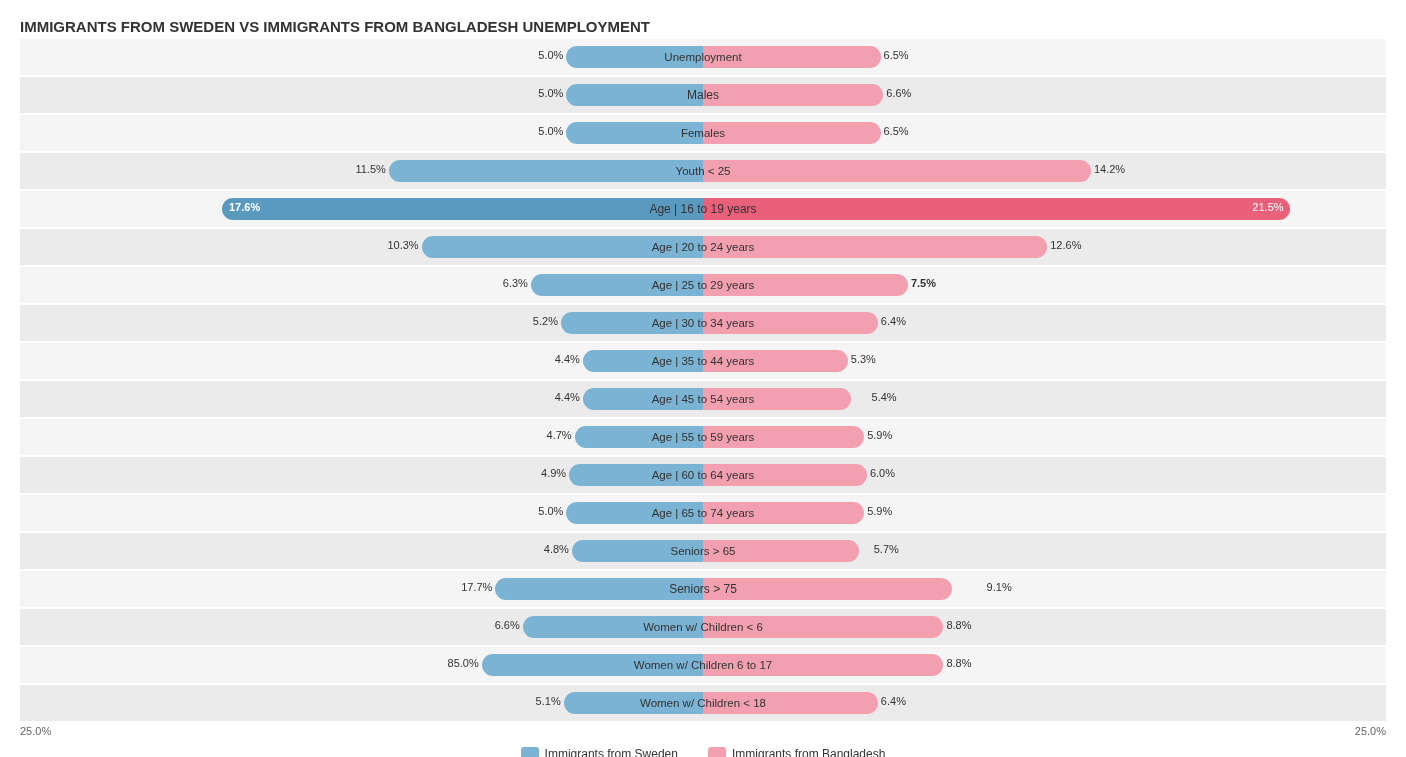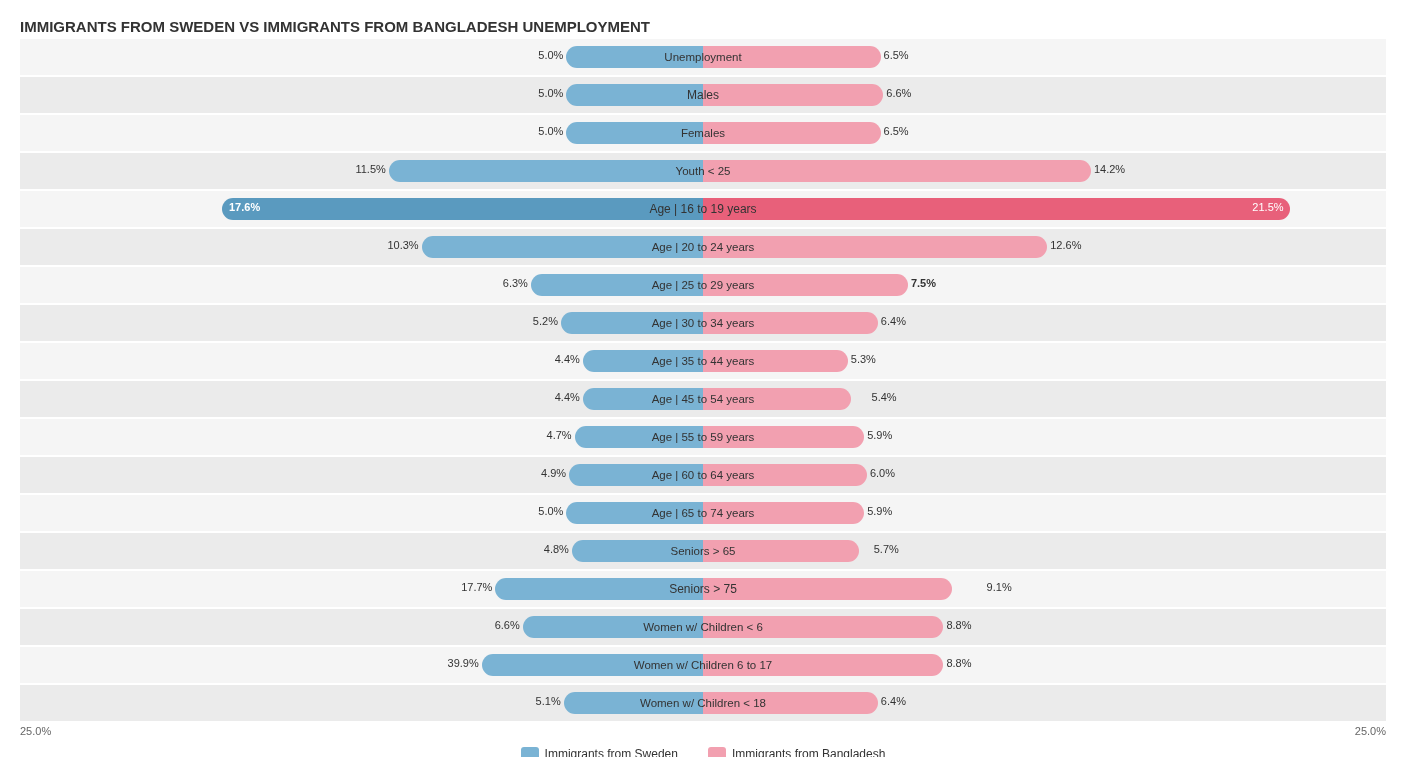--- a/index.html
+++ b/index.html
@@ -227,21 +227,21 @@
         <div class="bar-left" style="width: 13.2%; background: rgb(122, 179, 212);"></div>
         <div class="bar-right" style="width: 17.6%; background: rgb(242, 160, 176);"></div>
         <div class="bar-label" style="font-size: 11.5px;">Women w/ Children &lt; 6</div>
         <div class="val-left" style="right: 63.2%; margin-right: 3px;">6.6%</div>
         <div class="val-right" style="left: 67.6%; margin-left: 3px;">8.8%</div>
       </div>
       <div class="bar-row">
         <div class="bar-left" style="width: 16.2%; background: rgb(122, 179, 212);"></div>
         <div class="bar-right" style="width: 17.6%; background: rgb(242, 160, 176);"></div>
         <div class="bar-label" style="font-size: 11.5px;">Women w/ Children 6 to 17</div>
-        <div class="val-left" style="right: 66.2%; margin-right: 3px;">39.9%</div>
+        <div class="val-left" style="right: 66.2%; margin-right: 3px;">85.0%</div>
         <div class="val-right" style="left: 67.6%; margin-left: 3px;">8.8%</div>
       </div>
       <div class="bar-row">
         <div class="bar-left" style="width: 10.2%; background: rgb(122, 179, 212);"></div>
         <div class="bar-right" style="width: 12.8%; background: rgb(242, 160, 176);"></div>
         <div class="bar-label" style="font-size: 11.5px;">Women w/ Children &lt; 18</div>
         <div class="val-left" style="right: 60.2%; margin-right: 3px;">5.1%</div>
         <div class="val-right" style="left: 62.8%; margin-left: 3px;">6.4%</div>
       </div>
     </div>

